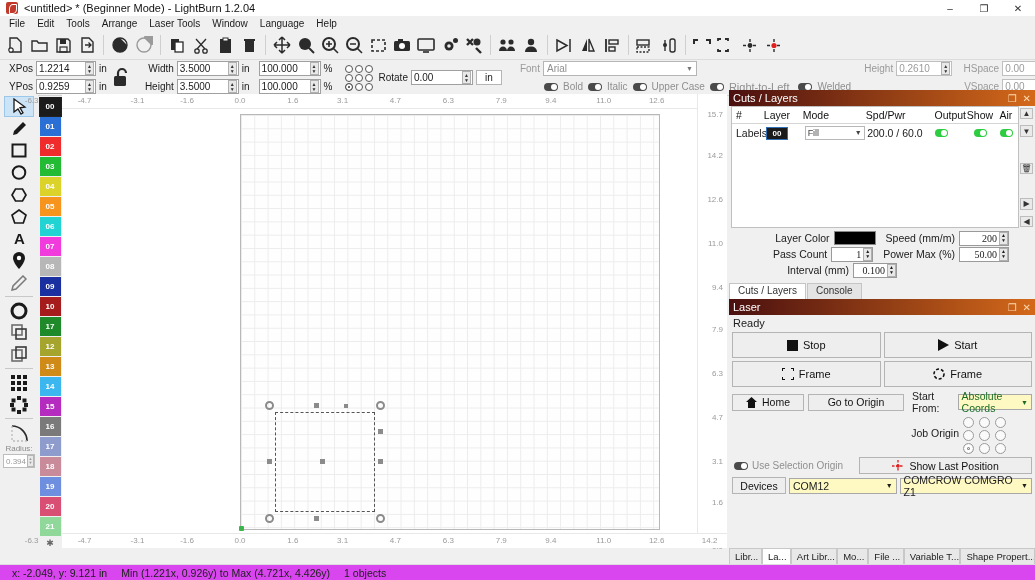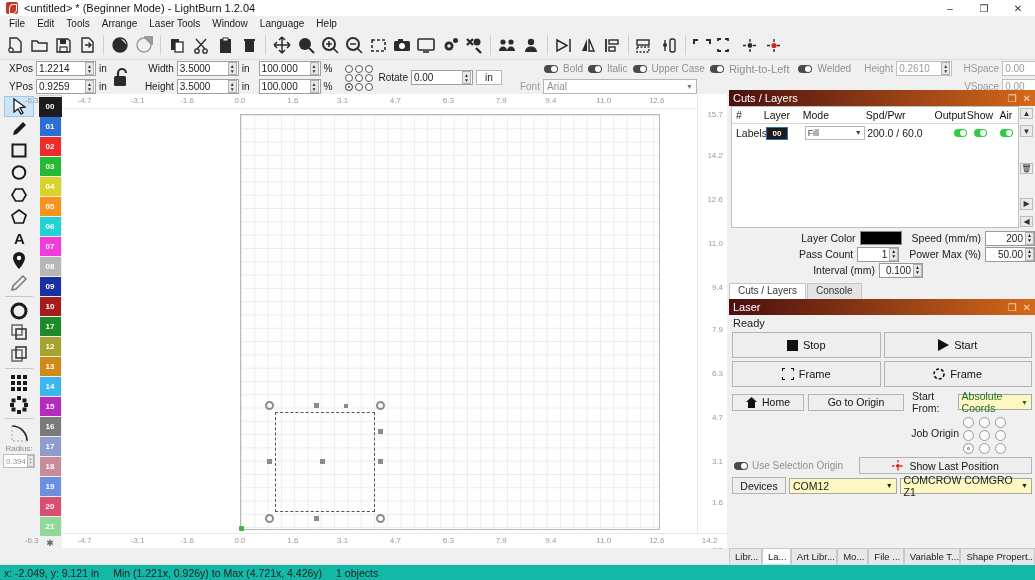--- a/index.html
+++ b/index.html
@@ -194,21 +194,21 @@
   }
   .ct-head {
     display: flex; height: 17px; align-items: center;
     border-bottom: 1px solid #d5d5d5; font-size: 10.5px; color: #111;
   }
   .ct-row { display: flex; height: 17px; align-items: center; font-size: 10.5px; }
   .c-num { width: 34px; padding-left: 4px; }
   .c-layer { width: 42px; }
   .c-mode { width: 68px; }
   .c-spd { width: 74px; }
-  .c-out { width: 34px; text-align: right; }
+  .c-out { width: 34px; text-align: left; }
   .c-show { width: 30px; text-align: center; }
   .c-air { width: 26px; text-align: center; }
   .layer-chip {
     width: 22px; height: 13px; background: #1b1b1b; color: #fff;
     font-size: 8px; font-weight: bold; display: inline-flex;
     align-items: center; justify-content: center; border: 1px solid #2f6fb5;
   }
   .mode-combo {
     width: 60px; height: 14px; border: 1px solid #b8b8b8; background: #fff;
     display: flex; align-items: center; justify-content: space-between;
@@ -224,30 +224,30 @@
   }
   .ct-side {
     position: absolute; right: -16px; top: 0; width: 15px; bottom: 0;
     display: flex; flex-direction: column; align-items: center; gap: 6px; padding-top: 1px;
   }
   .ct-side div {
     width: 13px; height: 13px; display: flex; align-items: center; justify-content: center;
     font-size: 8px; color: #333; background: #eaeaea; border: 1px solid #bdbdbd;
   }
 
-  .layerprops { padding: 2px 0 2px 0; }
+  .layerprops { padding: 2px 26px 2px 0; }
   .lp-row {
     display: flex; align-items: center; justify-content: flex-end; gap: 4px;
     height: 16px; font-size: 10.5px;
   }
   .lp-lab { text-align: right; }
   .lp-box {
     height: 15px; border: 1px solid #9a9a9a; background: #fff; font-size: 10px;
     display: flex; align-items: center; justify-content: flex-end;
-    padding-right: 11px; position: relative;
+    padding-right: 11px; position: relative; font-family: Liberation Serif, serif;
   }
   .lp-box .arrows {
     position: absolute; right: 0; top: 0; height: 13px; width: 9px;
     background: #e8e8e8; border: 1px solid #b0b0b0; font-size: 5px; line-height: 5px;
     display: flex; flex-direction: column; align-items: center; justify-content: center;
   }
   .color-swatch { width: 42px; height: 14px; background: #000; border: 1px solid #888; }
 
   .dtabs { display: flex; height: 16px; margin-top: 3px; font-size: 10px; }
   .dtab {
@@ -283,22 +283,22 @@
     position: absolute; right: 0; bottom: 16px; width: 306px; height: 16px;
     display: flex; font-size: 9.5px; align-items: flex-end;
   }
   .btab {
     padding: 2px 5px; border: 1px solid #c8c8c8; border-bottom: none; background: #e8e8e8;
     color: #222; white-space: nowrap; overflow: hidden;
   }
   .btab.active { background: #fff; }
   .statusbar {
     position: absolute; left: 0; bottom: 0; width: 1035px; height: 16px;
-    background: #14b8a6; display: flex; align-items: center; gap: 14px;
-    padding-left: 4px; font-size: 10.5px; border-top: 1px solid #dcdcdc;
+    background: #d946ef; display: flex; align-items: center; gap: 14px;
+    padding-left: 12px; font-size: 10.5px; border-top: 1px solid #dcdcdc;
   }
   svg { display: block; }
 </style>
 </head>
 <body>
 
 <div id="app">
 
   <div class="titlebar">
     <div class="app-icon"></div>
@@ -591,38 +591,38 @@
         <span class="arrows">▲<br>▼</span>
       </div>
       <div class="combo" style="width:26px;justify-content:center;color:#1a1a1a">
         <span>in</span>
       </div>
     </div>
 
     <div class="vsep"></div>
 
     <div class="pgrid">
+      <div class="prow">
+        <span class="plabel dim" style="width:26px">Font</span>
+        <div class="combo" style="width:154px">
+          <span>Arial</span>
+          <span class="car">▼</span>
+        </div>
+      </div>
       <div class="prow" style="padding-left:30px;gap:5px">
         <span class="toggle"></span>
         <span class="tgl-lbl">Bold</span>
         <span class="toggle"></span>
         <span class="tgl-lbl">Italic</span>
         <span class="toggle"></span>
         <span class="tgl-lbl">Upper Case</span>
         <span class="toggle"></span>
         <span class="tgl-lbl" style="font-size:11px">Right-to-Left</span>
         <span class="toggle" style="margin-left:4px"></span>
         <span class="tgl-lbl">Welded</span>
-      </div>
-      <div class="prow">
-        <span class="plabel dim" style="width:26px">Font</span>
-        <div class="combo" style="width:154px">
-          <span>Arial</span>
-          <span class="car">▼</span>
-        </div>
       </div>
     </div>
 
     <div class="pgrid" style="margin-left:6px">
       <div class="prow">
         <span class="plabel dim" style="width:36px">Height</span>
         <div class="spin dim" style="width:56px">
           <span class="val">0.2610</span>
           <span class="arrows">▲<br>▼</span>
         </div>

